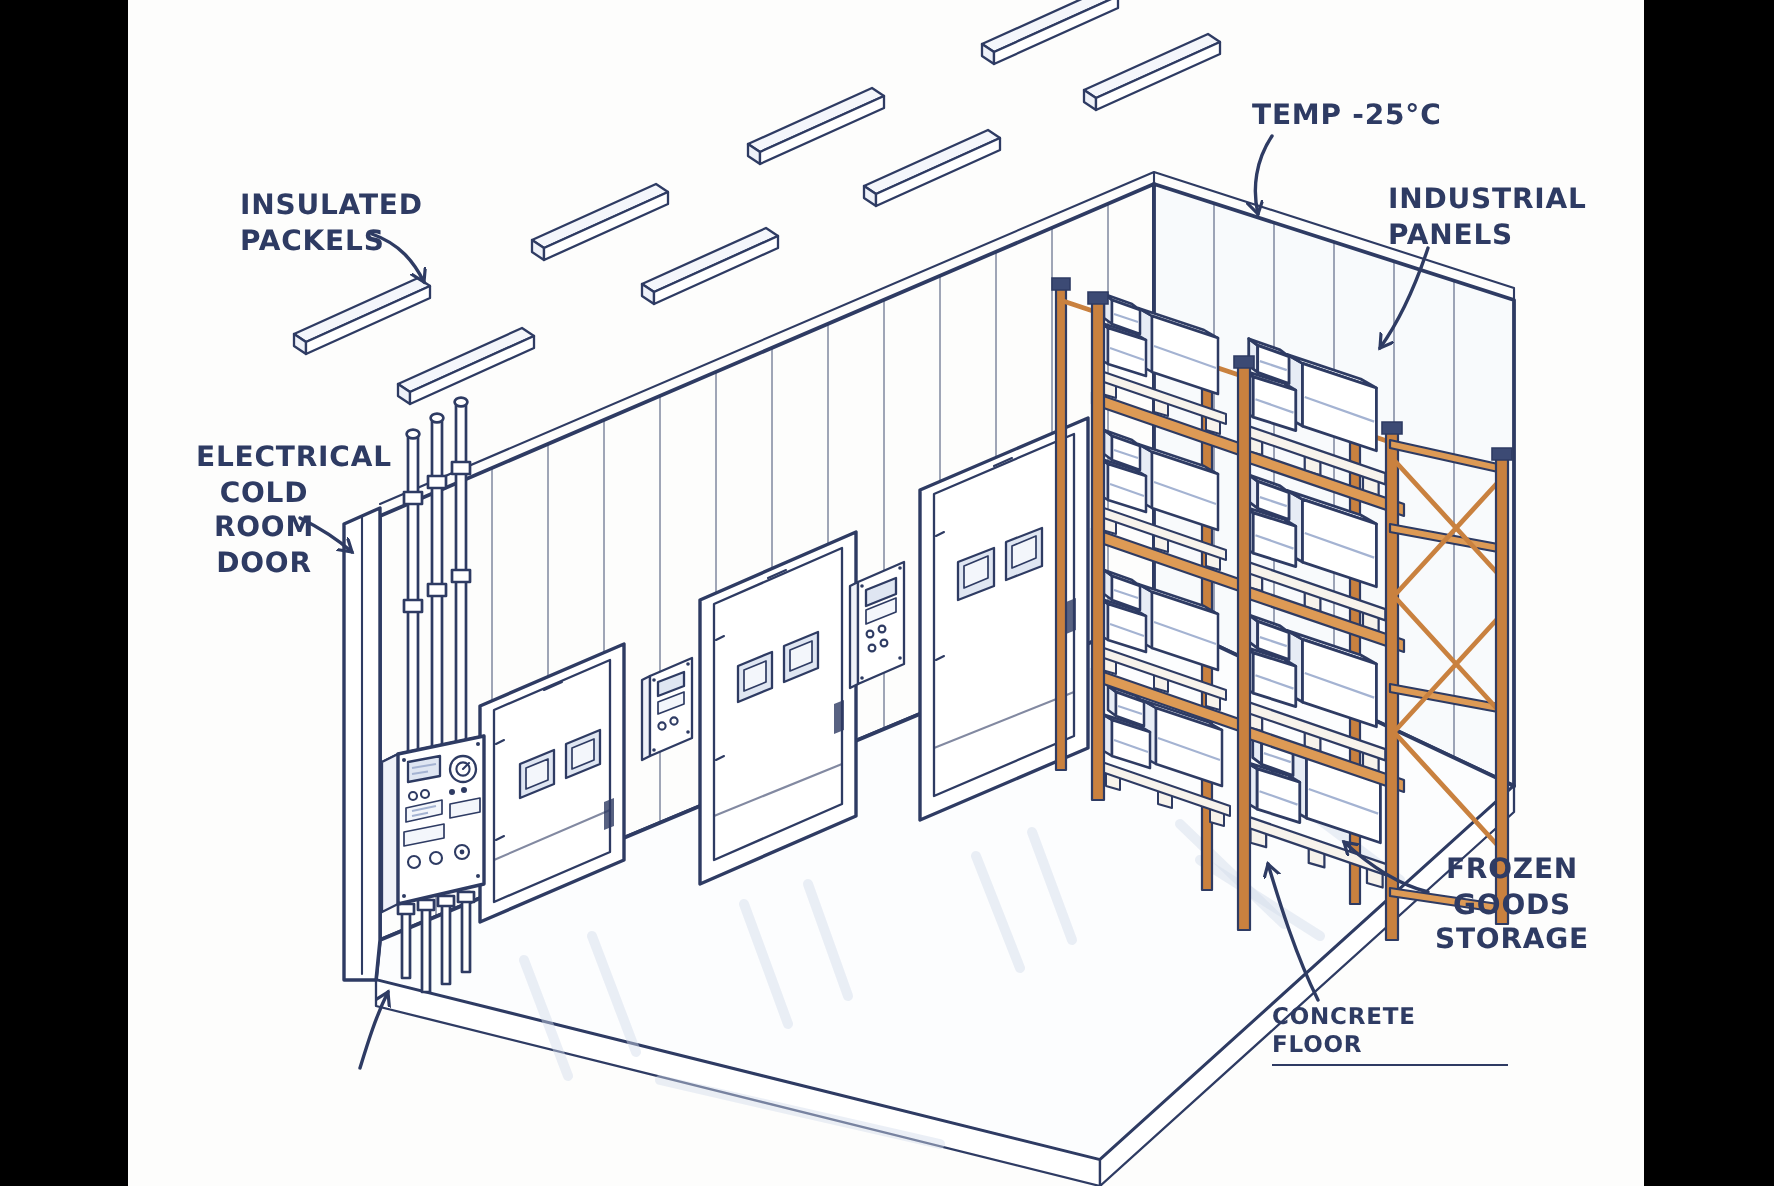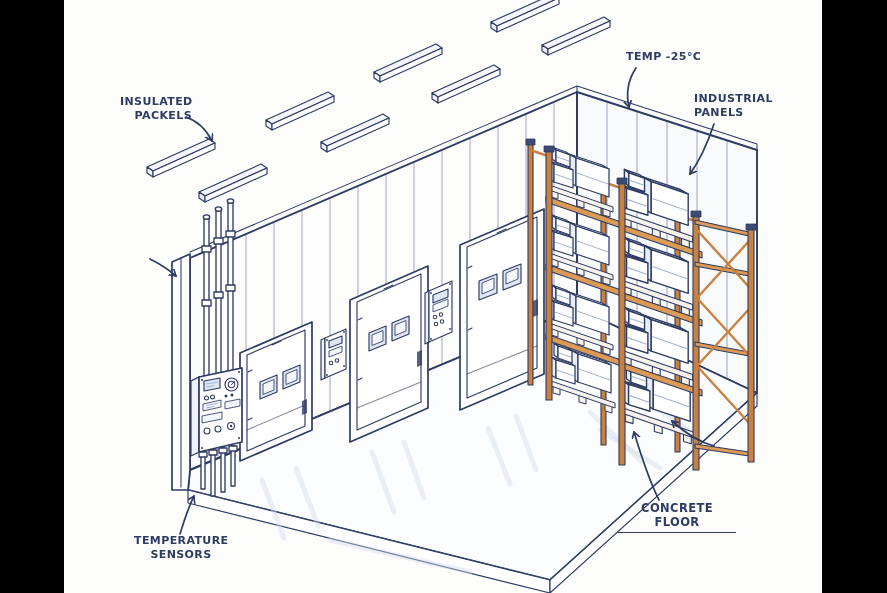--- a/index.html
+++ b/index.html
@@ -1,20 +1,20 @@
 <!DOCTYPE html>
 <html style="--ink: #2e3b63; --rack: #c9813f; --rack-light: #dd9a55; --paper: #fdfdfc; --window-glass: #dfe6f2; --shade: #d3dcec; --letterbox: #000000;"><head>
 <meta charset="utf-8">
 <style>
   html,body{margin:0;padding:0;background:#000;}
   #stage{position:relative;width:887px;height:593px;background:var(--letterbox,#000);overflow:hidden;
          font-family:"DejaVu Sans", sans-serif;}
   #paper{position:absolute;left:64px;top:0;width:758px;height:593px;background:var(--paper,#fdfdfc);}
   svg{position:absolute;left:0;top:0;}
-  .lbl{position:absolute;color:var(--ink,#2e3b63);font-size:11px;font-weight:600;
+  .lbl{position:absolute;color:var(--ink,#2e3b63);font-size:14px;font-weight:600;
        letter-spacing:.4px;line-height:1.25;}
   .lbl .ll{display:block;}
   .lbl .u{display:inline-block;border-bottom:1.6px solid var(--ink,#2e3b63);padding-bottom:2px;}
   .ln2{fill:none;stroke:var(--ink);stroke-width:1.05;stroke-linecap:round;stroke-linejoin:round}
   .fw{fill:#fff;stroke:var(--ink);stroke-width:1.7;stroke-linejoin:round}
   .fw2{fill:#fff;stroke:var(--ink);stroke-width:1.15;stroke-linejoin:round}
   .face{fill:#eef1f8;stroke:var(--ink);stroke-width:1.15;stroke-linejoin:round}
   .topf{fill:#f4f6fb;stroke:var(--ink);stroke-width:1.15;stroke-linejoin:round}
   .glass{fill:var(--window-glass,#dfe6f2);stroke:var(--ink);stroke-width:1.15;stroke-linejoin:round}
   .glass2{fill:#f3f6fb;stroke:var(--ink);stroke-width:.85;stroke-linejoin:round}
@@ -323,27 +323,32 @@
       <path class="arrow" d="M714,446 C698,442 684,432 672,421" marker-end="url(#ah)"></path>
       <path class="arrow" d="M659,500 C648,478 640,452 634,432" marker-end="url(#ah)"></path>
       <path class="arrow" d="M180,534 C184,521 188,508 194,496" marker-end="url(#ah)"></path>
     </g>
   </svg>
 
   <div class="lbl" style="left:120px;top:95px;width:72px;text-align:right;">
     <span class="ll">INSULATED</span>
     <span class="ll">PACKELS</span>
   </div>
+  <div class="lbl" style="left:98px;top:221px;width:68px;text-align:center;">
+    <span class="ll">ELECTRICAL</span>
+    <span class="ll">COLD ROOM</span>
+    <span class="ll">DOOR</span>
+  </div>
   <div class="lbl" style="left:626px;top:50px;width:100px;text-align:left;">
     <span class="ll">TEMP -25°C</span>
   </div>
   <div class="lbl" style="left:694px;top:92px;width:74px;text-align:left;">
     <span class="ll">INDUSTRIAL</span>
     <span class="ll">PANELS</span>
   </div>
-  <div class="lbl" style="left:618px;top:501px;width:118px;text-align:center;font-size:11.5px;">
+  <div class="lbl" style="left:708px;top:427px;width:96px;text-align:center;">
+    <span class="ll">FROZEN GOODS</span>
+    <span class="ll">STORAGE</span>
+  </div>
+  <div class="lbl" style="left:636px;top:501px;width:118px;font-size:11.5px;">
     <span class="u">CONCRETE FLOOR</span>
   </div>
-  <div class="lbl" style="left:134px;top:534px;width:94px;text-align:center;">
-    <span class="ll">TEMPERATURE</span>
-    <span class="ll">SENSORS</span>
-  </div>
 </div>
 
 </body></html>

